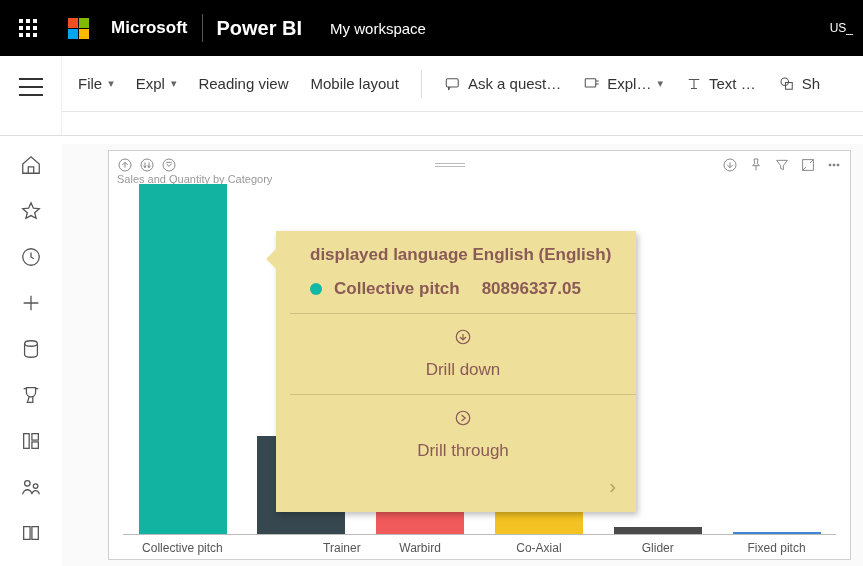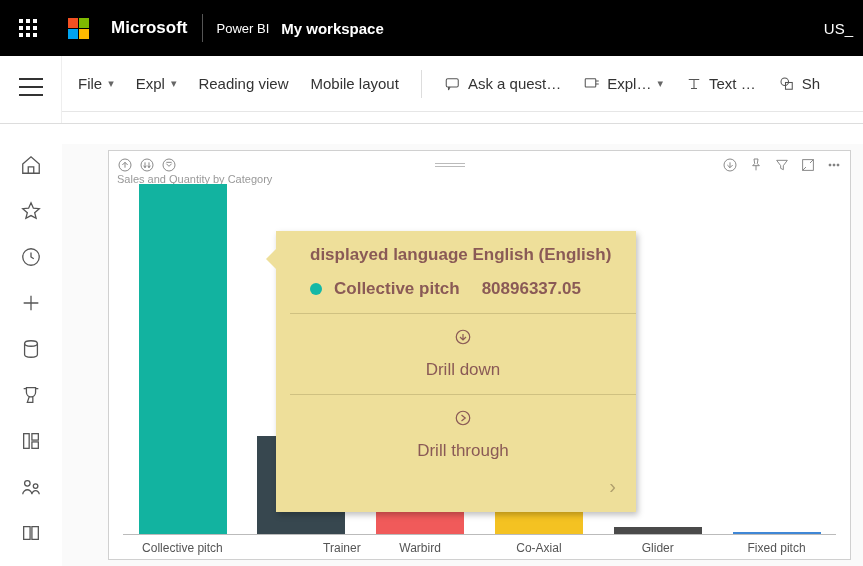--- a/index.html
+++ b/index.html
@@ -38,28 +38,28 @@
     grid-template-columns: 10px 10px;
     grid-template-rows: 10px 10px;
     gap: 1px;
   }
   .ms-squares span:nth-child(1){background:#f25022;}
   .ms-squares span:nth-child(2){background:#7fba00;}
   .ms-squares span:nth-child(3){background:#00a4ef;}
   .ms-squares span:nth-child(4){background:#ffb900;}
   .ms-text { font-size: 17px; font-weight: 600; }
   .vdiv { width:1px; height:28px; background:#555; margin:0 14px; }
-  .brand-app { font-size: 13px; font-weight: 400; }
-  .brand-workspace { margin-left: 12px; font-size: 15px; font-weight: bold; }
+  .brand-app { font-size: 20px; font-weight: 700; }
+  .brand-workspace { margin-left: 28px; font-size: 15px; }
   .top-spacer { flex:1; }
-  .top-right { font-size: 15px; padding-right: 2px; margin-left: 33px; }
+  .top-right { font-size: 12px; padding-right: 2px; margin-left: 33px; }
 
   
   .ribbon-wrap {
-    height: 68px;
+    height: 80px;
     border-bottom: 1px solid #ddd;
     display: flex;
   }
   .hamburger-col {
     width: 62px;
     display:flex; align-items:flex-start; justify-content:center;
     padding-top: 22px;
     border-right: 1px solid #eee;
   }
   .hamburger {

